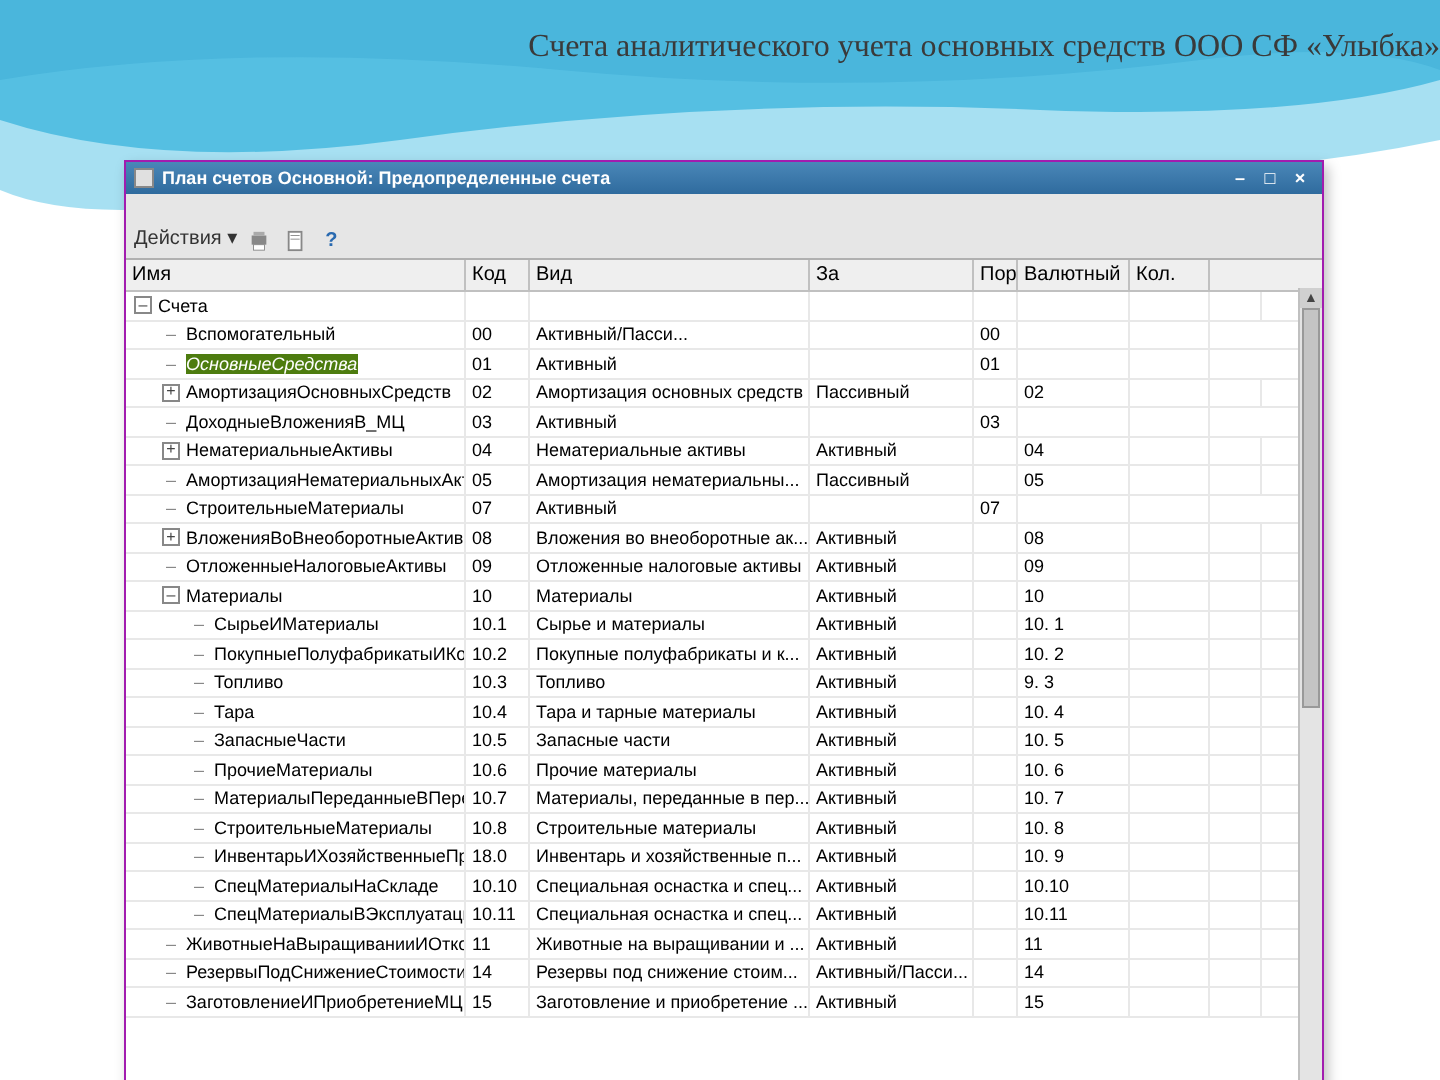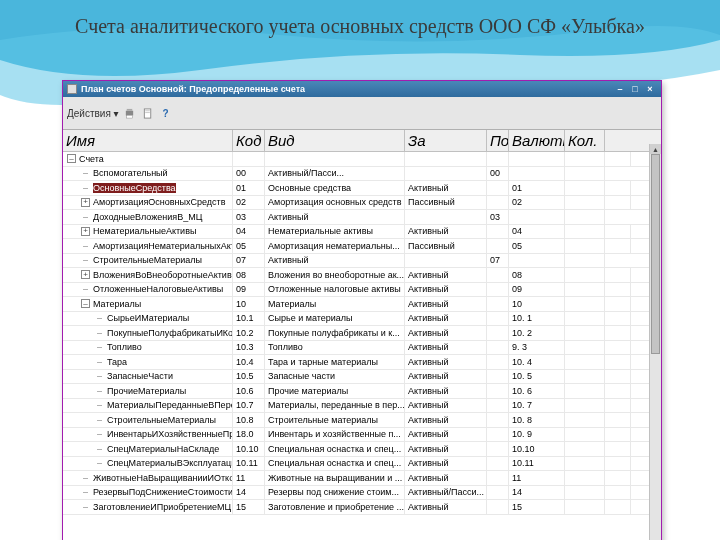--- a/index.html
+++ b/index.html
@@ -15,24 +15,24 @@
   .slide-bg {
     position: absolute;
     top: 0; left: 0;
     width: 720px; height: 120px;
     z-index: 0;
   }
   .slide-bg svg { display: block; }
   .slide-title {
     position: relative;
     z-index: 1;
-    text-align: center;
+    text-align: right;
     color: #3a3a3a;
     font-family: "Times New Roman", serif;
-    font-size: 20px;
+    font-size: 16px;
     padding-top: 14px;
     line-height: 1.25;
   }
   .window {
     position: absolute;
     left: 62px;
     top: 80px;
     width: 600px;
     height: 519px;
     background: #e8e8e8;
@@ -68,21 +68,20 @@
     justify-content: center;
     color: #fff;
     font-size: 9px;
     cursor: pointer;
   }
   .toolbar {
     background: #e6e6e6;
     border-bottom: 1px solid #b0b0b0;
     height: 20px;
     display: flex;
-    align-items: center;
     gap: 4px;
     padding: 16px 4px;
     font-size: 10px;
     color: #333;
   }
   .toolbar .dd { cursor: pointer; }
   .tb-icon {
     width: 14px; height: 14px;
     display: flex;
     align-items: center;
@@ -94,22 +93,21 @@
     flex: 1;
     background: #fff;
     overflow: hidden;
     position: relative;
   }
   .grid-head {
     display: grid;
     grid-template-columns: 170px 32px 140px 82px 22px 56px 40px 26px;
     background: #efefef;
     border-bottom: 1px solid #c0c0c0;
-    font-size: 15px;
-    font-style: italic;
+    font-size: 10px;
   }
   .grid-head > div {
     padding: 2px 3px;
     border-right: 1px solid #c0c0c0;
     white-space: nowrap;
     overflow: hidden;
   }
   .grid-body {
     font-size: 9px;
     background: #fff;
@@ -148,22 +146,23 @@
   }
   .leaf-dash {
     width: 9px;
     display: inline-flex;
     justify-content: center;
     color: #888;
     margin-right: 3px;
     flex-shrink: 0;
   }
   .sel {
-    background: #7f1d1d;
+    background: #4d7c0f;
     color: #fff;
+    font-style: italic;
   }
   .vscroll {
     position: absolute;
     right: 0;
     top: 14px;
     bottom: 0;
     width: 12px;
     background: #e4e4e4;
     border-left: 1px solid #c0c0c0;
   }
@@ -264,21 +263,20 @@
           <div>00</div>
           <div></div>
           <div></div>
         </div>
         <div class="row">
           <div class="name-cell" style="padding-left: 18px;">
             <span class="leaf-dash">–</span>
             <span class="sel">ОсновныеСредства</span>
           </div>
           <div>01</div>
-          <div>Основные средства</div>
           <div>Активный</div>
           <div></div>
           <div>01</div>
           <div></div>
           <div></div>
         </div>
         <div class="row">
           <div class="name-cell" style="padding-left: 18px;">
             <span class="tree-icon">+</span>
             <span>АмортизацияОсновныхСредств</span>

